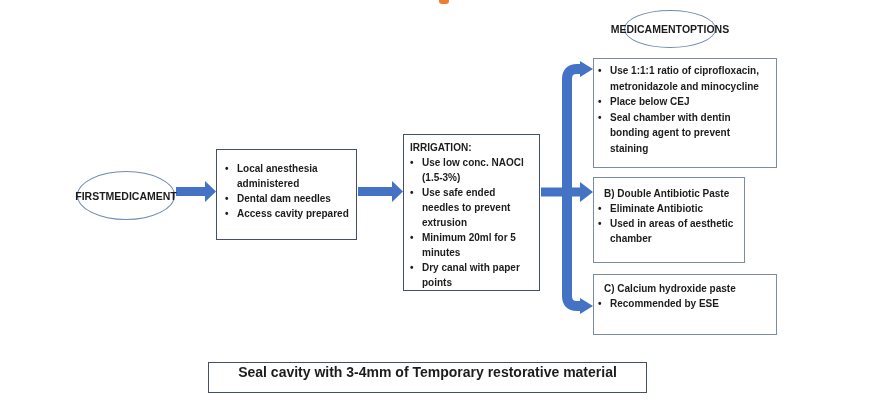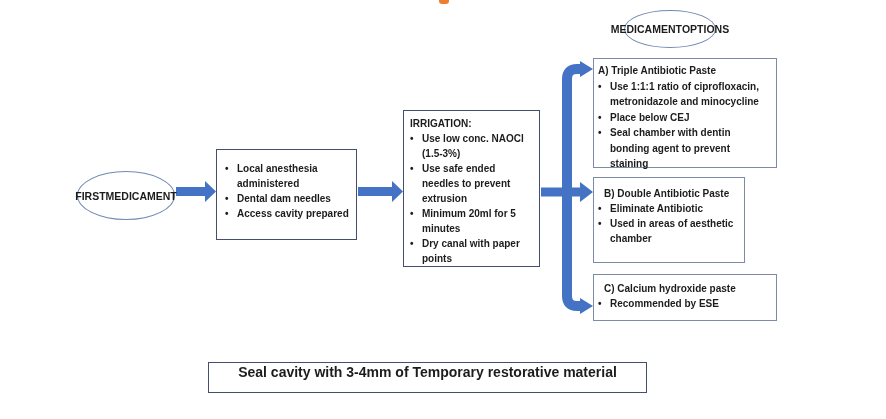--- a/index.html
+++ b/index.html
@@ -16,21 +16,21 @@
     border:1.5px solid var(--ellipse_border,#7189b4);border-radius:50%;
     display:flex;flex-direction:row;align-items:center;justify-content:center;
     text-align:center;line-height:14px;font-size:10.5px;white-space:nowrap;
   }
   .box-text{font-size:10px;line-height:15px;}
   .box-title{display:block;}
   .bullet-item{display:flex;}
   .bullet-dot{flex:0 0 12px;width:12px;}
   .bullet-text{flex:1;}
   .prep{padding:11px 6px 0 8px;}
-  .irrigation{padding:5px 6px 0 6px;}
+  .irrigation{padding:5px 6px 0 6px;margin-top:24px;}
   .opt-a{padding:4px 6px 0 4px;line-height:15.5px;}
   .opt-b{padding:8px 6px 0 4px;}
   .opt-c{padding:6px 6px 0 4px;}
   .opt-b .box-title,.opt-c .box-title{padding-left:6px;}
   .seal{
     text-align:center;font-size:14px;line-height:14px;padding-top:2px;
     border:1.2px solid var(--border_dark,#44506b);
   }
   .fragment{
     position:absolute;left:439px;top:0;width:10px;height:4px;
@@ -94,21 +94,20 @@
         </div>
       </div>
   </div>
 
   <div class="node ellipse" style="left:624px;top:10px;width:92px;height:38px;">
     <span>MEDICAMENT</span>
     <span>OPTIONS</span>
   </div>
 
   <div class="node option box-text opt-a" style="left:593px;top:58px;width:184px;height:110px;">
-    <span class="box-title">A) Triple Antibiotic Paste</span>
     <div>
         <div class="bullet-item">
           <span class="bullet-dot">•</span>
           <span class="bullet-text">Use 1:1:1 ratio of ciprofloxacin, metronidazole and minocycline</span>
         </div>
         <div class="bullet-item">
           <span class="bullet-dot">•</span>
           <span class="bullet-text">Place below CEJ</span>
         </div>
         <div class="bullet-item">
@@ -125,21 +124,21 @@
           <span class="bullet-dot">•</span>
           <span class="bullet-text">Eliminate Antibiotic</span>
         </div>
         <div class="bullet-item">
           <span class="bullet-dot">•</span>
           <span class="bullet-text">Used in areas of aesthetic chamber</span>
         </div>
       </div>
   </div>
 
-  <div class="node option box-text opt-c" style="left:593px;top:274px;width:184px;height:47px;">
+  <div class="node option box-text opt-c" style="left:593px;top:274px;width:184px;height:61px;">
     <span class="box-title">C) Calcium hydroxide paste</span>
     <div>
         <div class="bullet-item">
           <span class="bullet-dot">•</span>
           <span class="bullet-text">Recommended by ESE</span>
         </div>
       </div>
   </div>
 
   <div class="node seal" style="left:208px;top:362px;width:439px;height:31px;">

